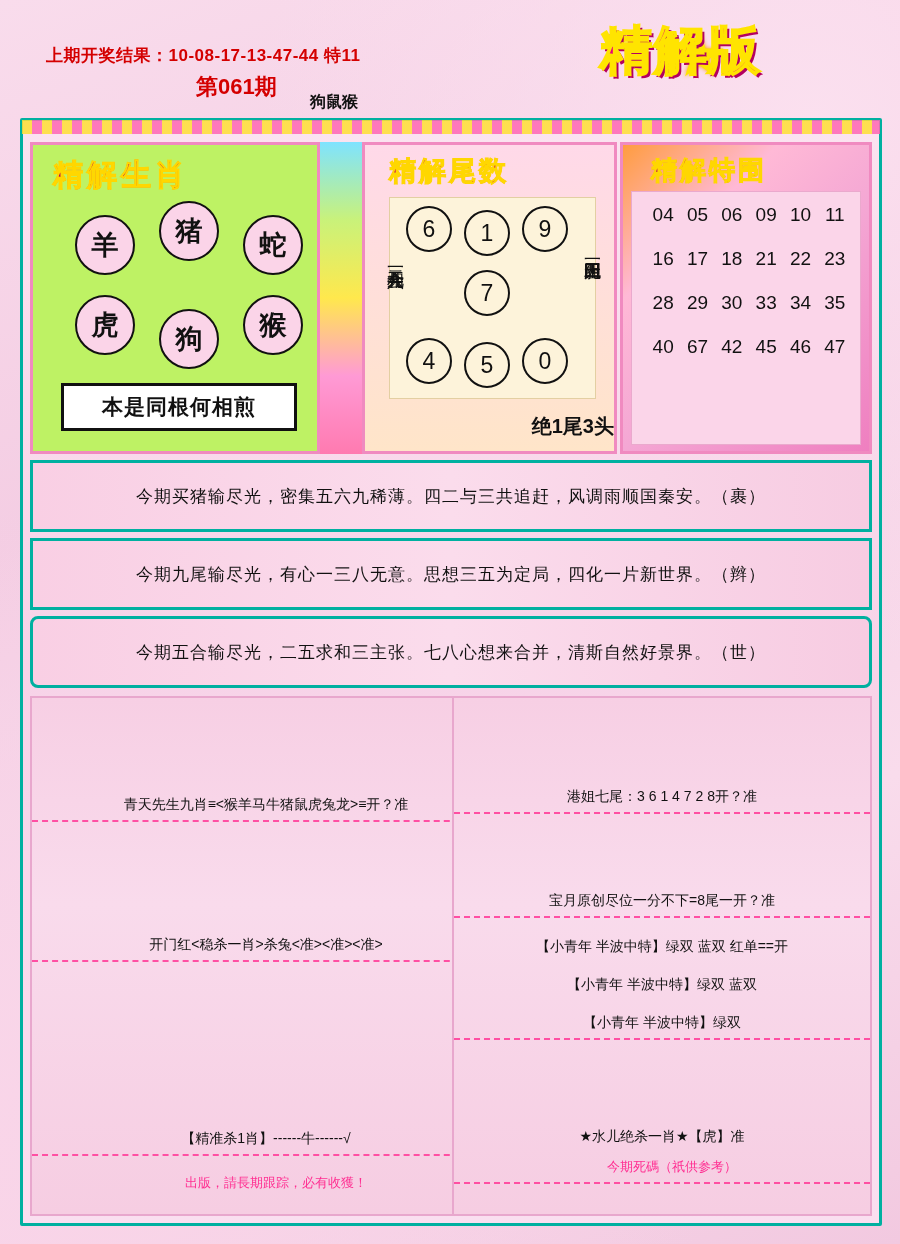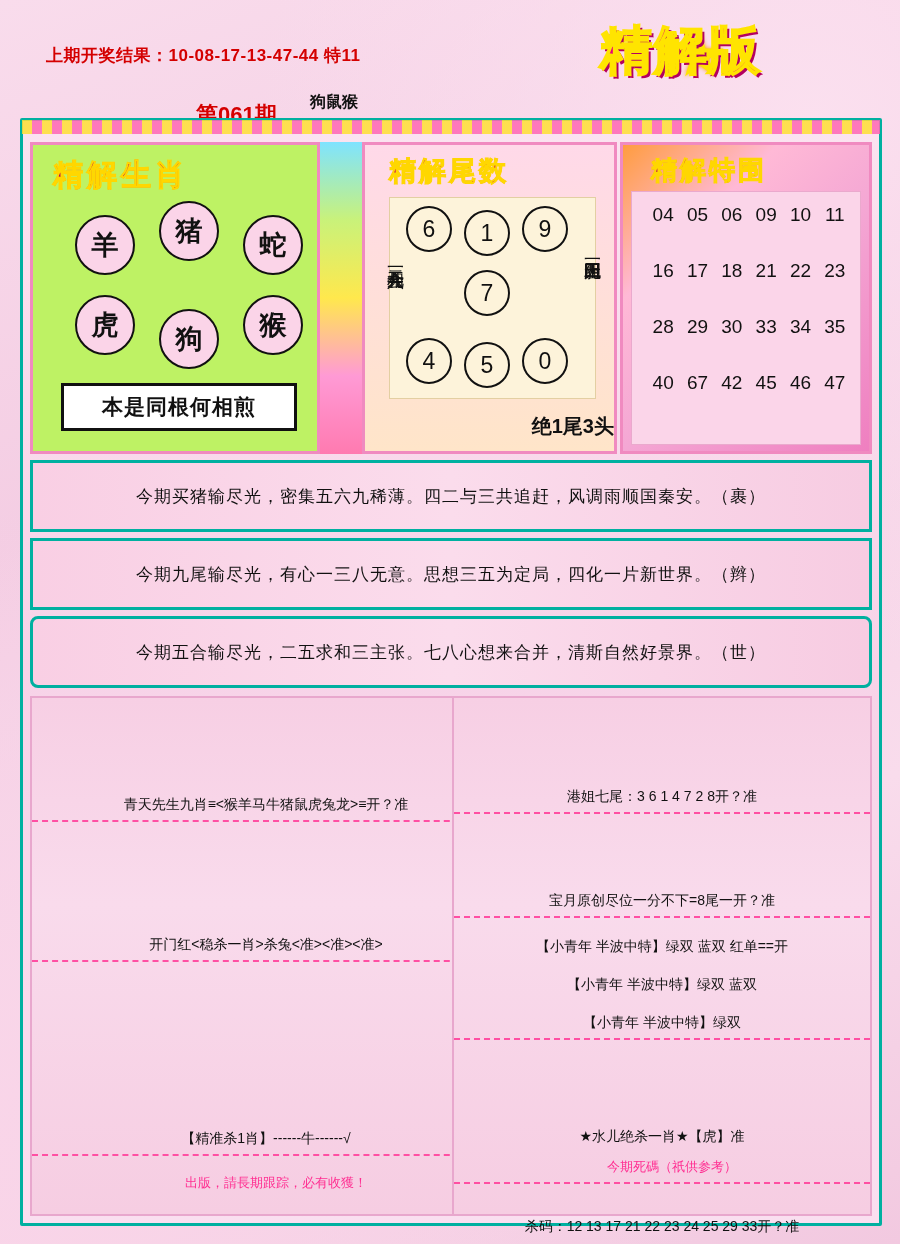--- a/index.html
+++ b/index.html
@@ -12,21 +12,21 @@
   .page-bg{position:absolute;left:0;top:0;width:900px;height:1244px;
     background:
       radial-gradient(circle at 10% 90%, #f9d4e8 0%, rgba(249,212,232,0) 45%),
       radial-gradient(circle at 90% 10%, #fbe0ef 0%, rgba(251,224,239,0) 40%),
       linear-gradient(160deg,#f9dcec 0%,#f4cde3 35%,#f9dcec 70%,#f2c9e0 100%);
   }
 
   
   .header{position:absolute;left:0;top:0;width:900px;height:118px;}
   .last-result{position:absolute;left:46px;top:44px;font-size:17px;color:#d40000;font-weight:bold;letter-spacing:0.5px;}
-  .issue{position:absolute;left:196px;top:100px;font-size:22px;color:#d40000;font-weight:bold;}
+  .issue{position:absolute;left:196px;top:72px;font-size:22px;color:#d40000;font-weight:bold;}
   .issue-zodiac{position:absolute;left:310px;top:92px;font-size:16px;color:#111;font-weight:bold;}
   .logo{position:absolute;left:600px;top:16px;width:130px;height:70px;
     font-size:52px;font-weight:bold;color:#e8007d;
     -webkit-text-stroke:2px #ffe400;
     text-shadow:3px 3px 0 #b4005f;
     font-family:"DejaVu Sans",sans-serif;letter-spacing:2px;white-space:nowrap;}
   .star{position:absolute;left:672px;top:24px;font-size:62px;color:#ffe400;
     text-shadow:0 0 4px #ff9c00;line-height:62px;}
 
   
@@ -74,21 +74,21 @@
   .p2 .bottomtxt{position:absolute;left:0;top:268px;width:100%;text-align:right;font-size:20px;font-weight:bold;color:#111;}
 
   
   .p3{position:absolute;left:590px;top:0;width:252px;height:312px;
       border:3px solid #f08ac0;
       background:linear-gradient(135deg,#ff9c3f 0%,#ffb9d6 28%,#f4a7d4 55%,#ef7fc0 100%);}
   .p3inner{position:absolute;left:8px;top:46px;width:228px;height:252px;background:#fbd5e9;border:1px solid #eaa9cd;}
   .p3 .ptitle{position:absolute;left:28px;top:8px;font-size:26px;font-weight:bold;color:#b80054;
       -webkit-text-stroke:1px #ffd700;letter-spacing:3px;}
   .numgrid{position:absolute;left:14px;top:12px;width:206px;display:grid;grid-template-columns:repeat(6,1fr);
-      row-gap:34px;font-size:19px;color:#111;text-align:center;}
+      row-gap:22px;font-size:19px;color:#111;text-align:center;}
 
   
   .verse{position:absolute;left:30px;width:842px;height:72px;border:3px solid #00b0a0;
       background:linear-gradient(90deg,#f9cfe4 0%,#fbdcec 50%,#f7cce2 100%);
       display:flex;align-items:center;justify-content:center;box-sizing:border-box;}
   .verse span{font-size:17px;color:#111;letter-spacing:1px;}
   .v1{top:460px;} .v2{top:538px;} .v3{top:616px;border-radius:8px;}
 
   
   .bcol{position:absolute;top:696px;height:520px;border:2px solid #e8a7cd;box-sizing:border-box;
@@ -212,14 +212,13 @@
   <div style="height:14px"></div>
   <div class="cell">【小青年 半波中特】绿双  蓝双  红单==开</div>
   <div style="height:8px"></div>
   <div class="cell">【小青年 半波中特】绿双  蓝双</div>
   <div style="height:8px"></div>
   <div class="cell dashed">【小青年 半波中特】绿双</div>
   <div style="height:82px"></div>
   <div class="cell">★水儿绝杀一肖★【虎】准</div>
   <div class="cell dashed note">今期死碼（祇供参考）</div>
   <div style="height:28px"></div>
-  <div class="cell">杀码：12  13  17  21  22  23  24  25  29  33开？准</div>
 </div>
 
 </body></html>

